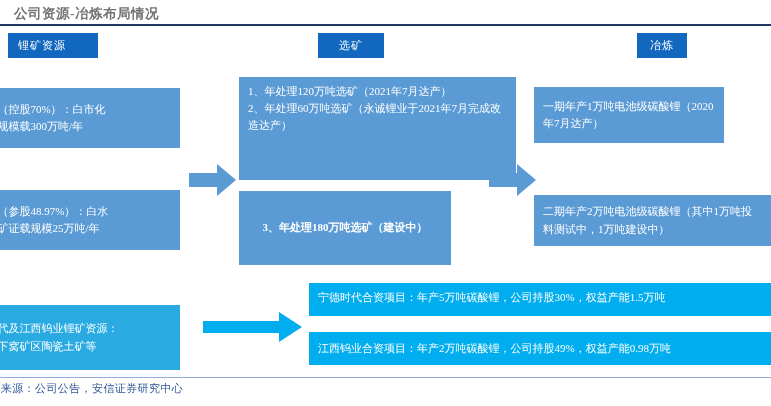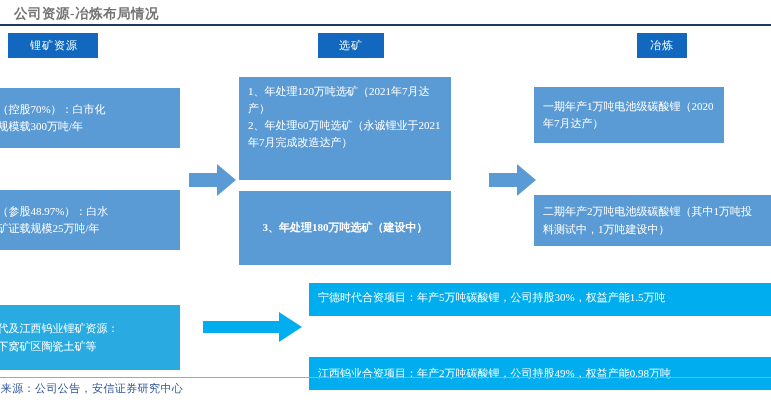--- a/index.html
+++ b/index.html
@@ -42,21 +42,21 @@
     height: 25px;
     background: #1268BE;
     color: #ffffff;
     font-size: 11px;
     display: flex;
     align-items: center;
     justify-content: center;
     letter-spacing: 1px;
     white-space: nowrap;
   }
-  #tab-lithium { left: 8px;   top: 33px; width: 90px; justify-content: flex-start; padding-left: 22px; box-sizing: border-box; }
+  #tab-lithium { left: 8px;   top: 33px; width: 90px; justify-content: flex-start; padding-left: 10px; box-sizing: border-box; }
   #tab-dressing{ left: 286px; top: 33px; width: 66px; margin-left: 32px; }
   #tab-smelting{ left: 637px; top: 33px; width: 50px; font-family: Liberation Serif, serif; }
 
   
   .box {
     position: absolute;
     box-sizing: border-box;
     color: #ffffff;
     font-size: 11px;
     line-height: 1.55;
@@ -82,21 +82,21 @@
   }
   #box-lithium-3 {
     left: -60px; top: 305px; width: 240px; height: 65px;
     background: #29ABE2;
     display: flex; flex-direction: column; justify-content: center;
     padding-left: 12px;
   }
 
   
   #box-dressing-1 {
-    left: 239px; top: 77px; width: 212px; height: 103px;
+    left: 239px; top: 77px; width: 277px; height: 103px;
     display: flex; align-items: flex-start;
   }
   #box-dressing-2 {
     left: 239px; top: 191px; width: 212px; height: 74px;
     display: flex; align-items: center; justify-content: center;
     text-align: center;
     font-weight: bold;
   }
 
   
@@ -109,21 +109,21 @@
     display: flex; align-items: center; padding-left: 9px;
   }
 
   
   #box-jv-1 {
     left: 309px; top: 283px; width: 462px; height: 33px;
     display: flex; 
     font-size: 11px;
   }
   #box-jv-2 {
-    left: 309px; top: 357px; width: 462px; height: 33px;
+    left: 309px; top: 332px; width: 462px; height: 33px;
     display: flex; align-items: center;
     font-size: 11px;
   }
 
   
   .arrow { position: absolute; }
   #arrow-left-mid  { left: 189px; top: 163px; width: 48px; height: 34px; }
   #arrow-mid-right { left: 489px; top: 163px; width: 48px; height: 34px; }
   #arrow-bottom-jv { left: 203px; top: 310px; width: 100px; height: 34px; }
 

